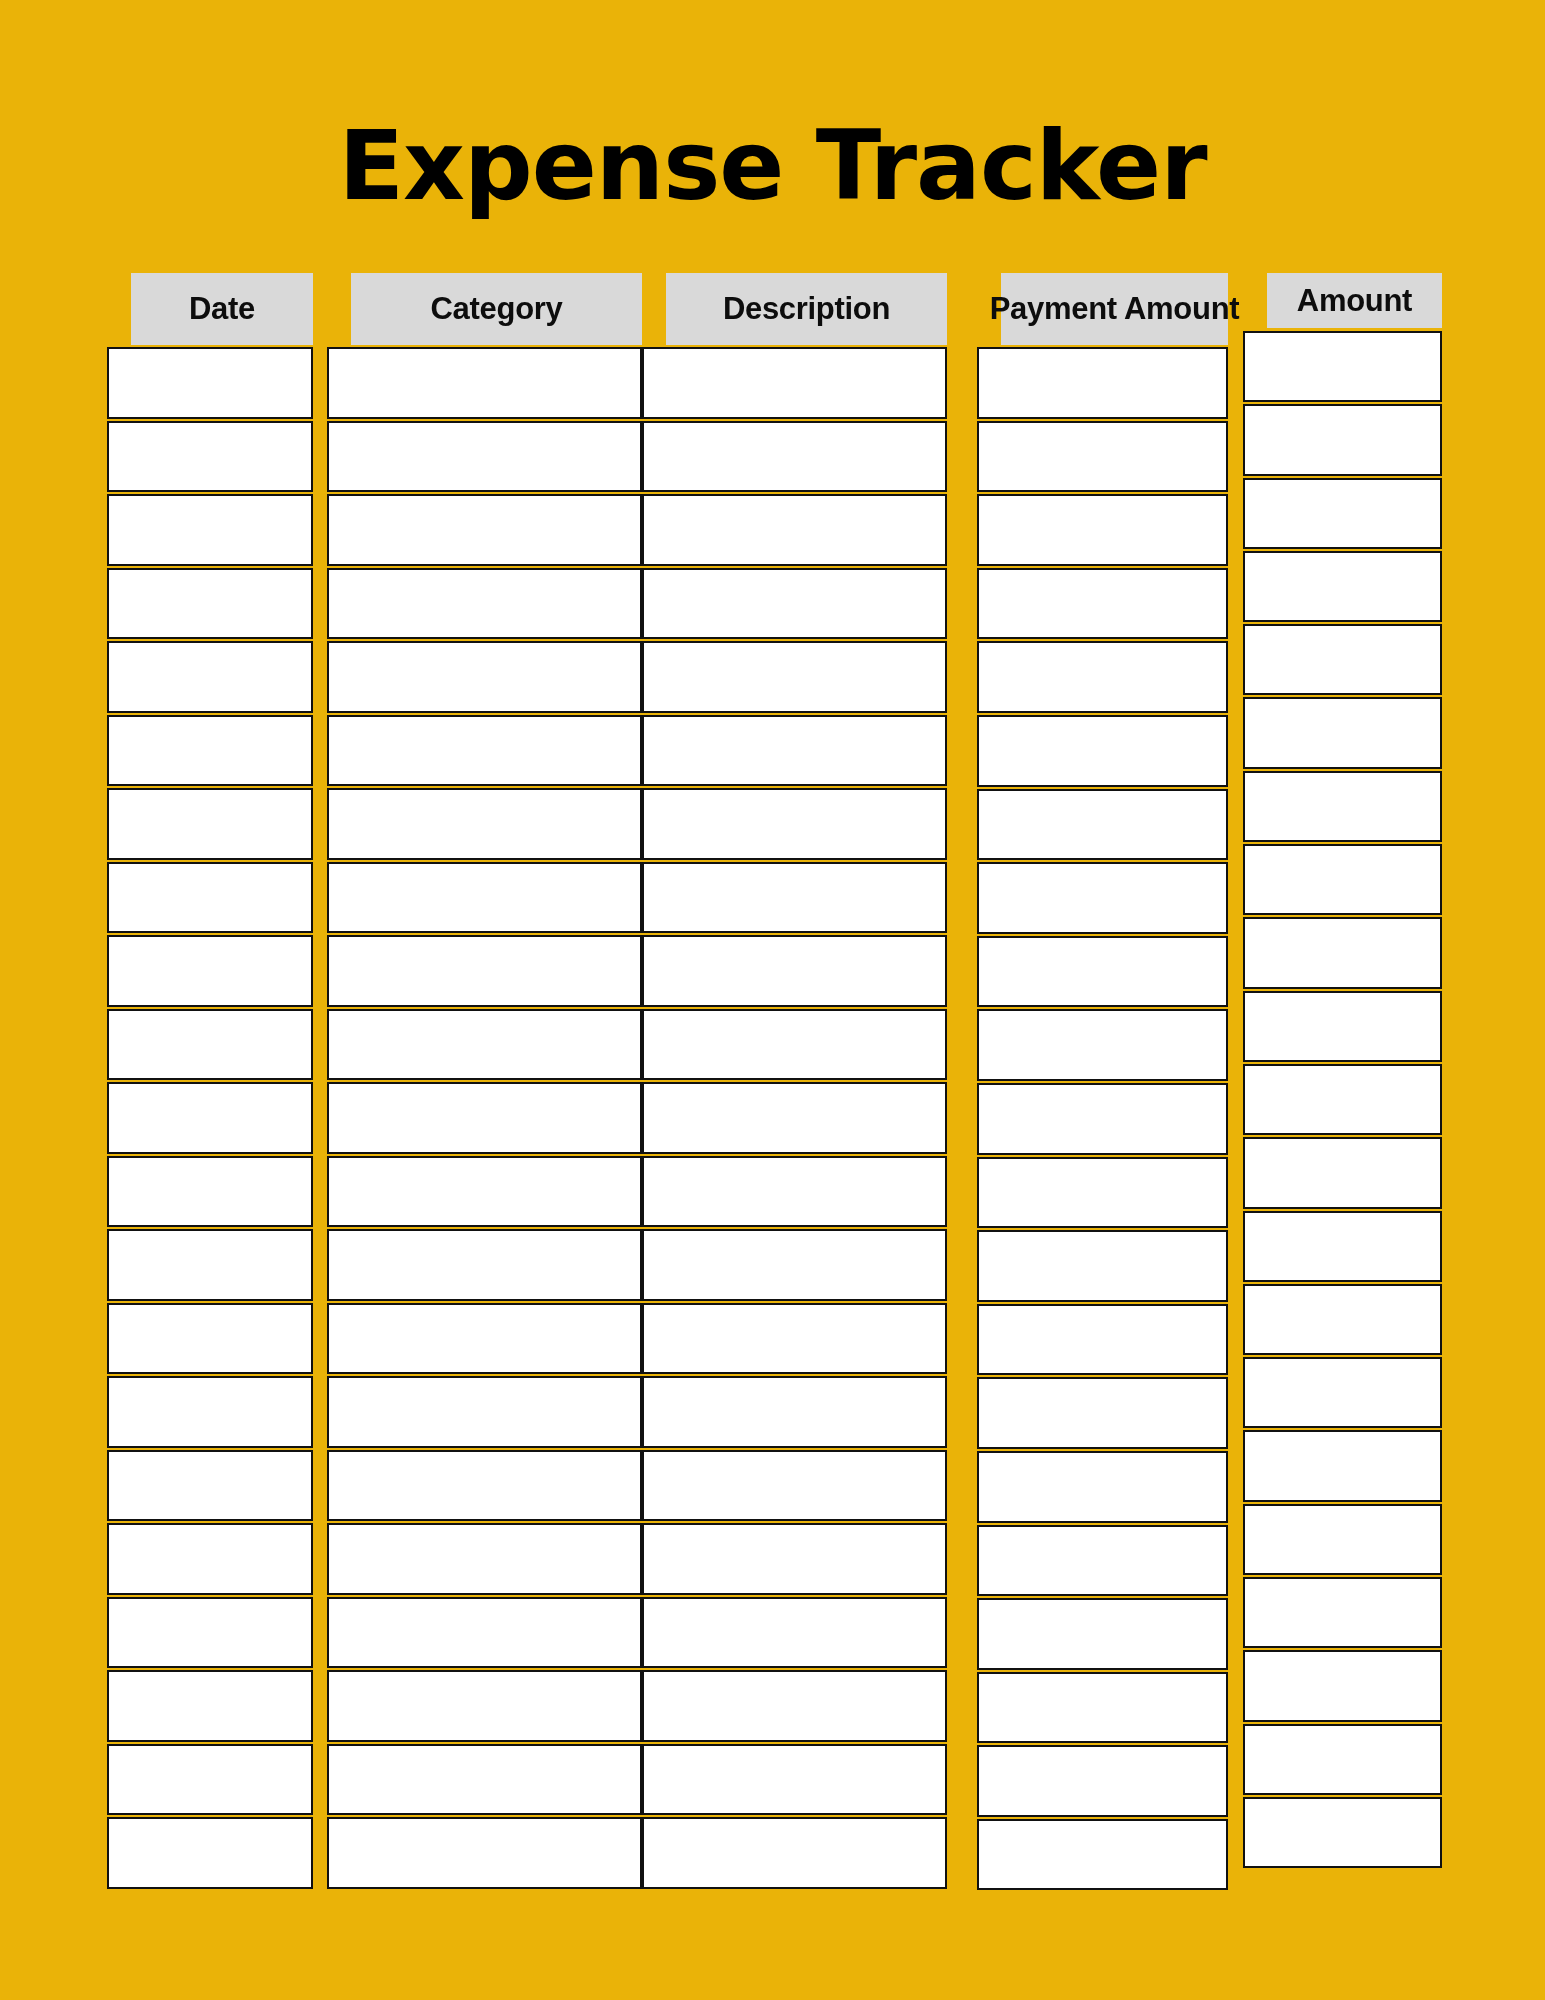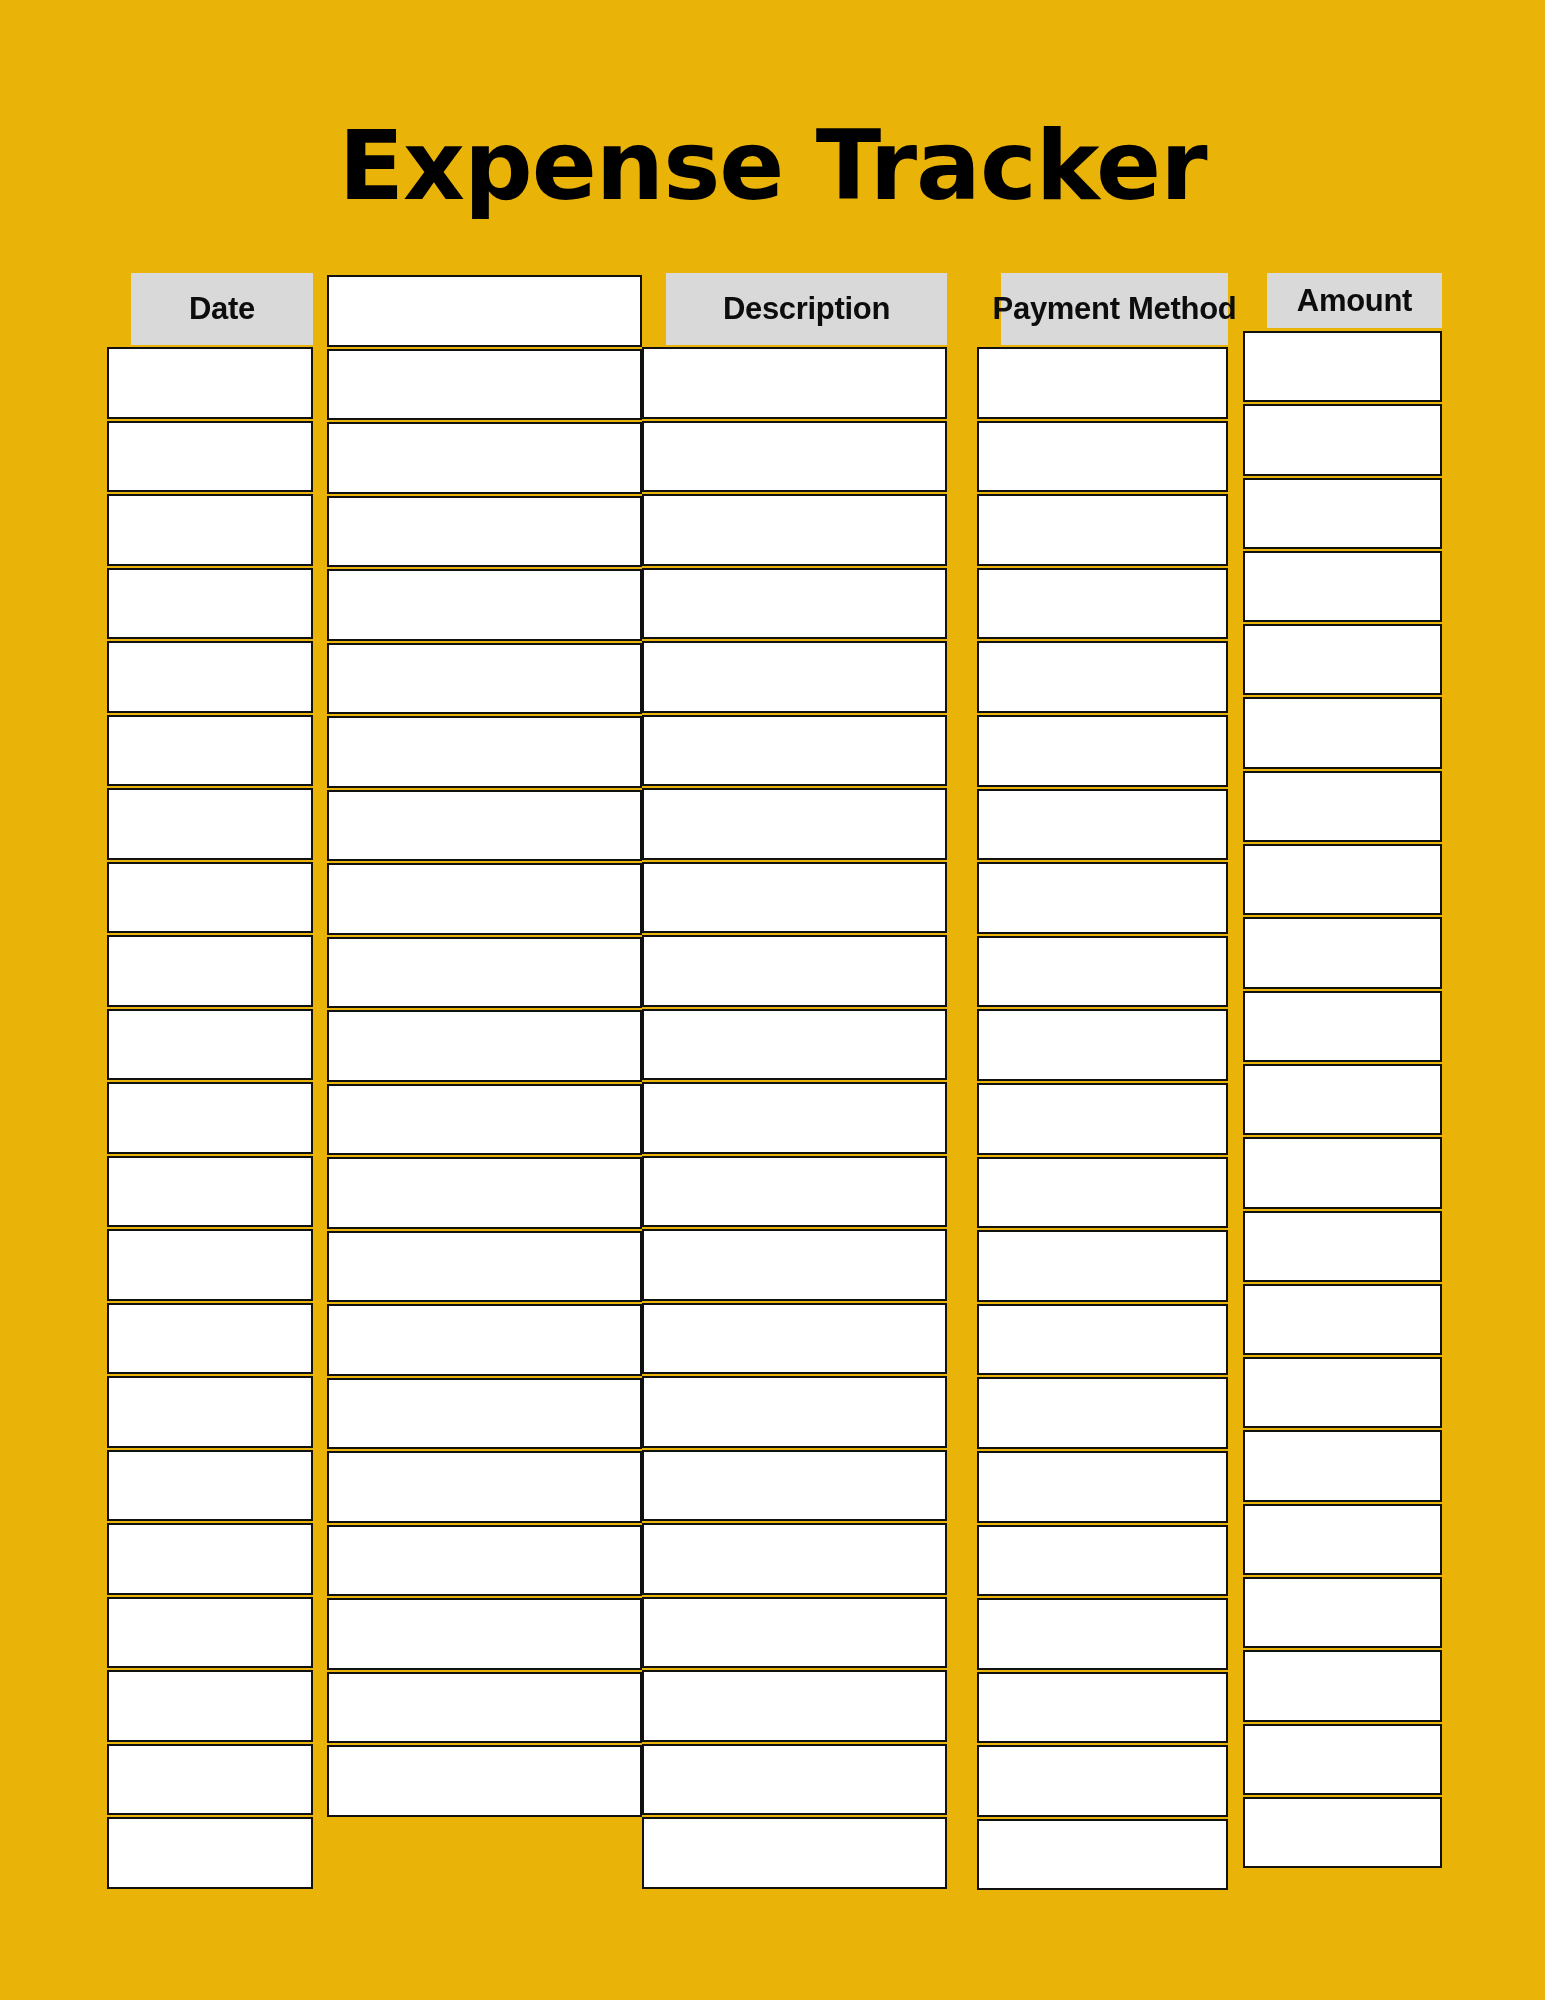--- a/index.html
+++ b/index.html
@@ -94,20 +94,21 @@
         <div class="cell"></div>
         <div class="cell"></div>
         <div class="cell"></div>
         <div class="cell"></div>
         <div class="cell"></div>
         <div class="cell"></div>
       </div>
   </div>
 
   <div class="column col-category">
+    <div class="col-header">Category</div>
     <div class="cells">
         <div class="cell"></div>
         <div class="cell"></div>
         <div class="cell"></div>
         <div class="cell"></div>
         <div class="cell"></div>
         <div class="cell"></div>
         <div class="cell"></div>
         <div class="cell"></div>
         <div class="cell"></div>
@@ -147,21 +148,21 @@
         <div class="cell"></div>
         <div class="cell"></div>
         <div class="cell"></div>
         <div class="cell"></div>
         <div class="cell"></div>
         <div class="cell"></div>
       </div>
   </div>
 
   <div class="column col-payment">
-    <div class="col-header">Payment Method</div>
+    <div class="col-header">Payment Amount</div>
     <div class="cells">
         <div class="cell"></div>
         <div class="cell"></div>
         <div class="cell"></div>
         <div class="cell"></div>
         <div class="cell"></div>
         <div class="cell"></div>
         <div class="cell"></div>
         <div class="cell"></div>
         <div class="cell"></div>

